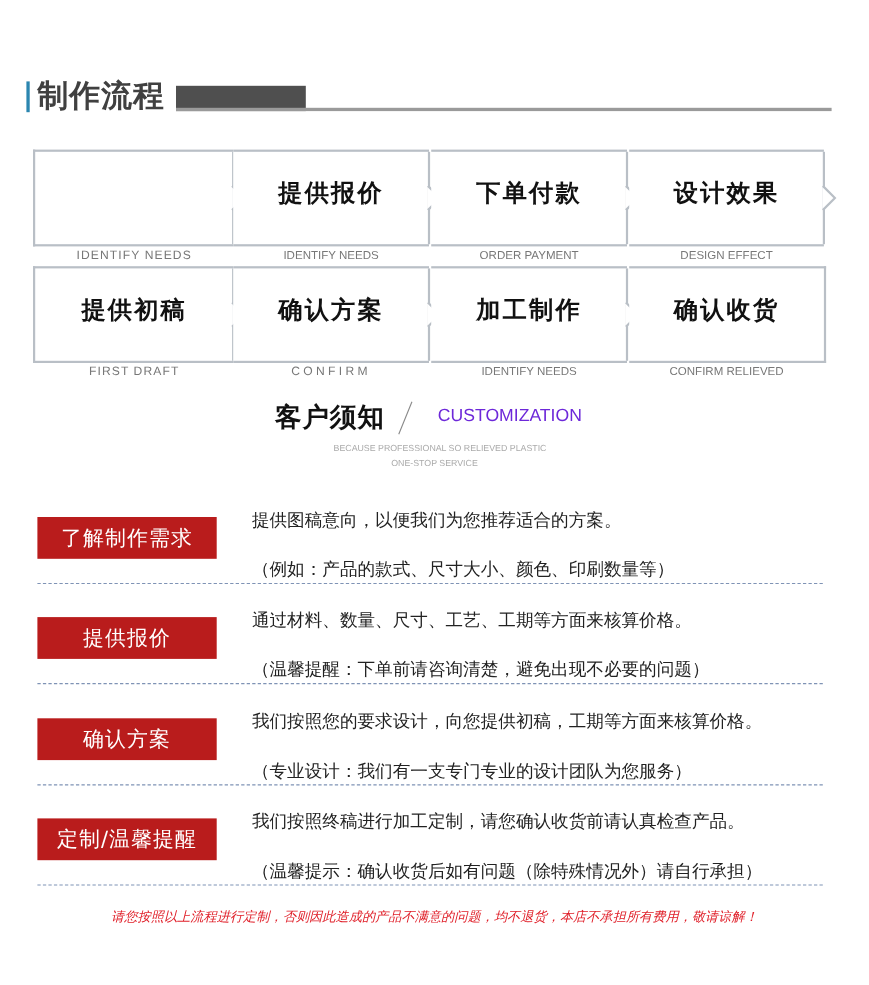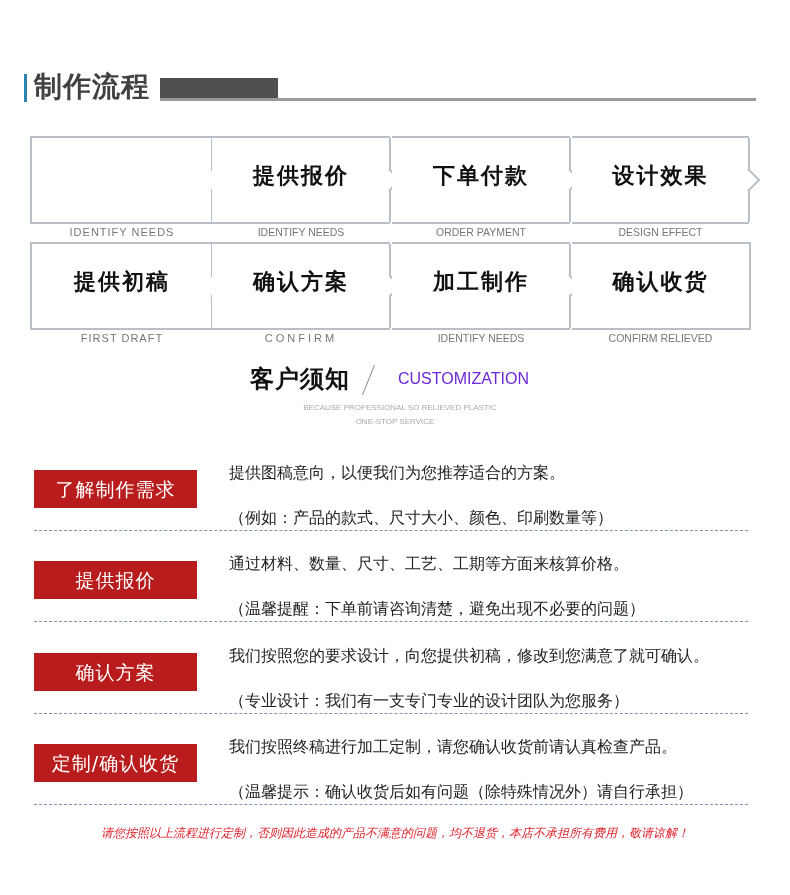--- a/index.html
+++ b/index.html
@@ -134,24 +134,24 @@
   <div class="dash"></div>
 </div>
 <div class="n-row" style="top:548px;">
   <div class="label">提供报价</div>
   <div class="l1">通过材料、数量、尺寸、工艺、工期等方面来核算价格。</div>
   <div class="l2">（温馨提醒：下单前请咨询清楚，避免出现不必要的问题）</div>
   <div class="dash"></div>
 </div>
 <div class="n-row" style="top:640px;">
   <div class="label">确认方案</div>
-  <div class="l1">我们按照您的要求设计，向您提供初稿，修改到您满意了就可确认。</div>
+  <div class="l1">我们按照您的要求设计，向您提供初稿，工期等方面来核算价格。</div>
   <div class="l2">（专业设计：我们有一支专门专业的设计团队为您服务）</div>
   <div class="dash"></div>
 </div>
 <div class="n-row" style="top:731px;">
-  <div class="label">定制/确认收货</div>
+  <div class="label">定制/温馨提醒</div>
   <div class="l1">我们按照终稿进行加工定制，请您确认收货前请认真检查产品。</div>
   <div class="l2">（温馨提示：确认收货后如有问题（除特殊情况外）请自行承担）</div>
   <div class="dash"></div>
 </div>
 
 <div class="footer-note">请您按照以上流程进行定制，否则因此造成的产品不满意的问题，均不退货，本店不承担所有费用，敬请谅解！</div>
 
 </body></html>

